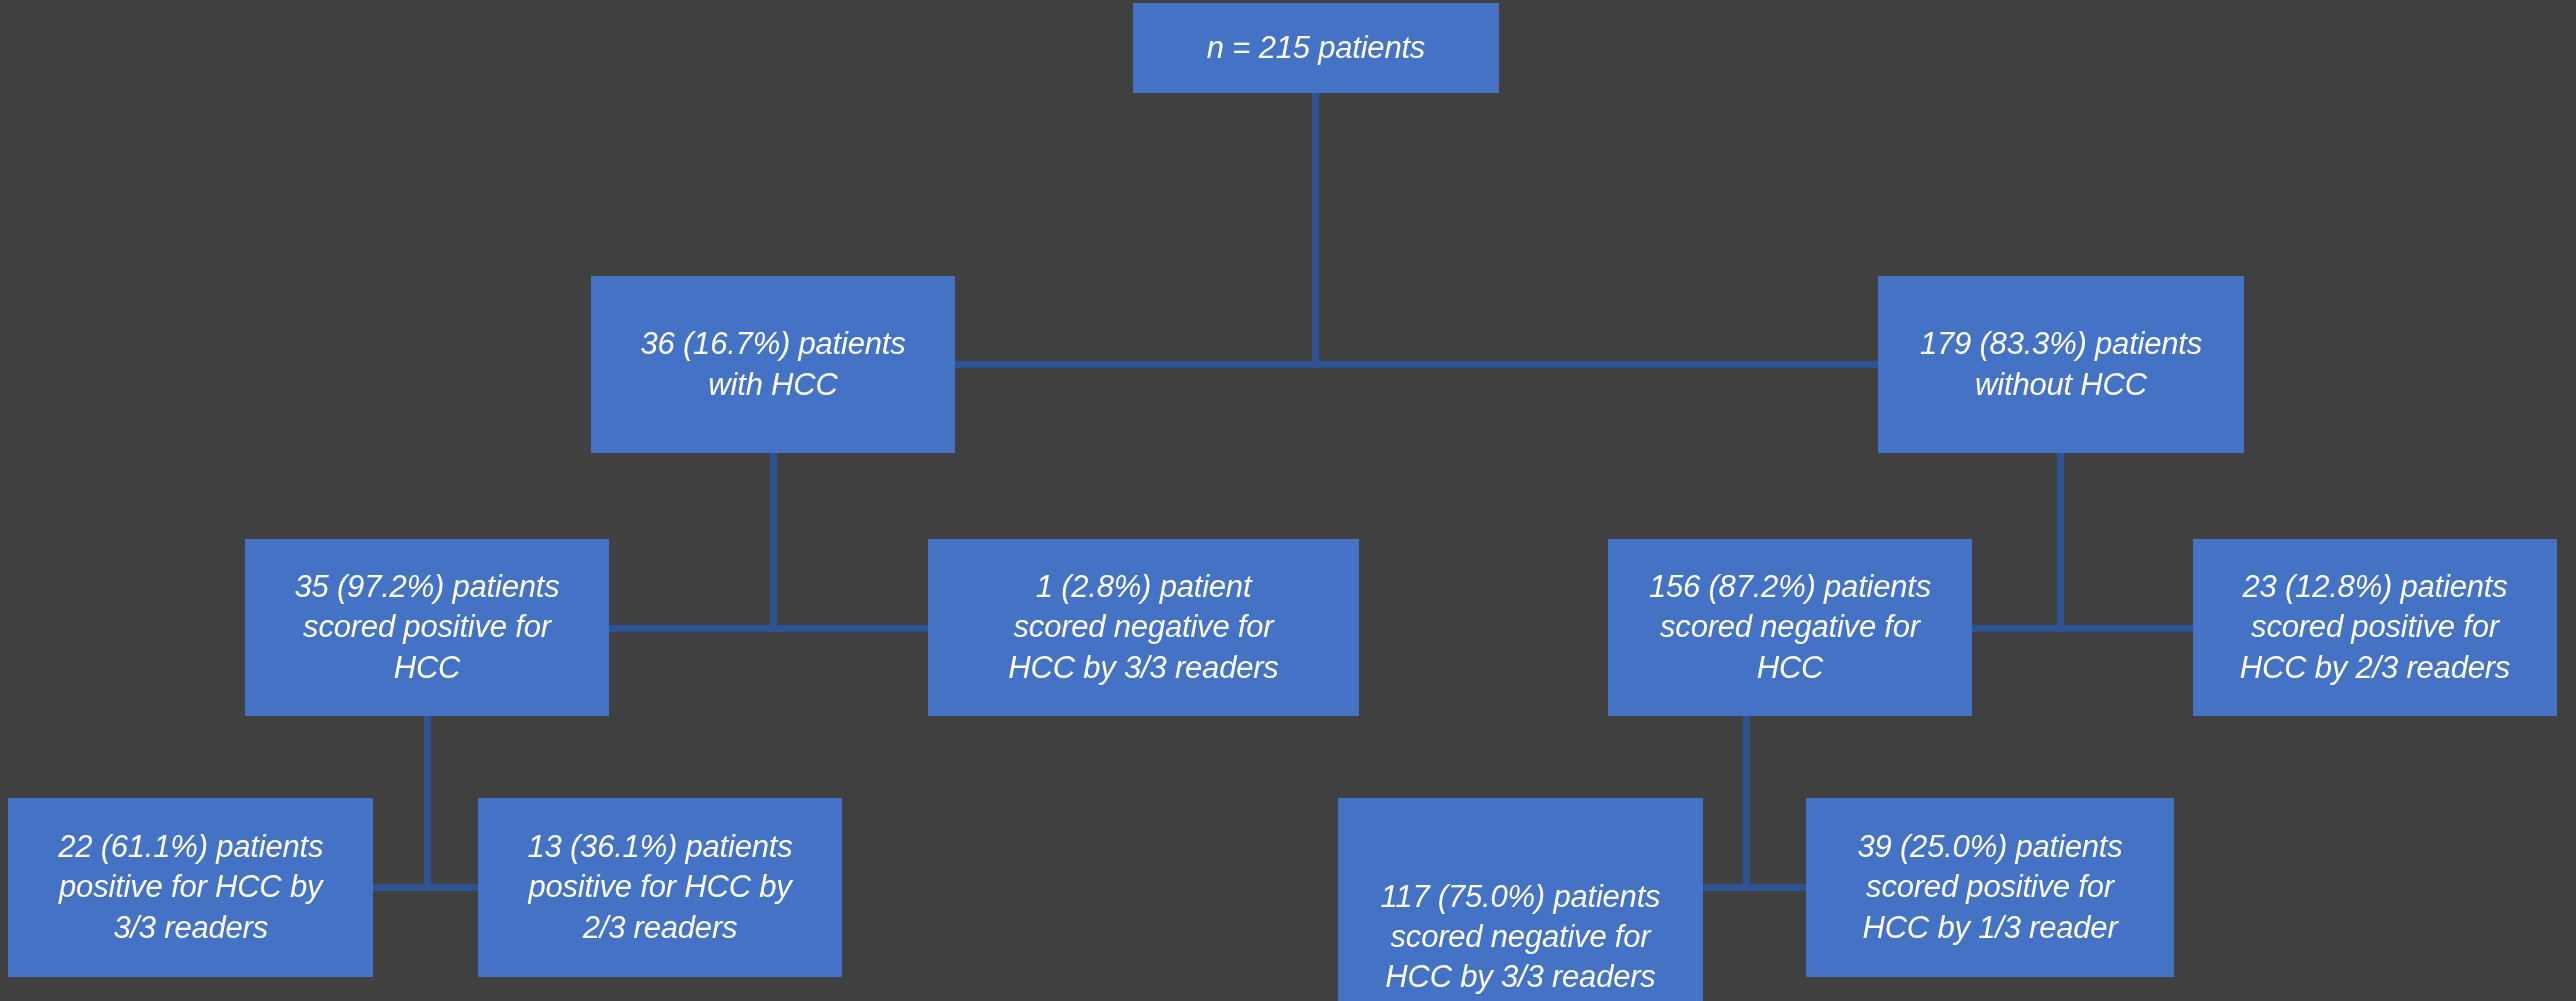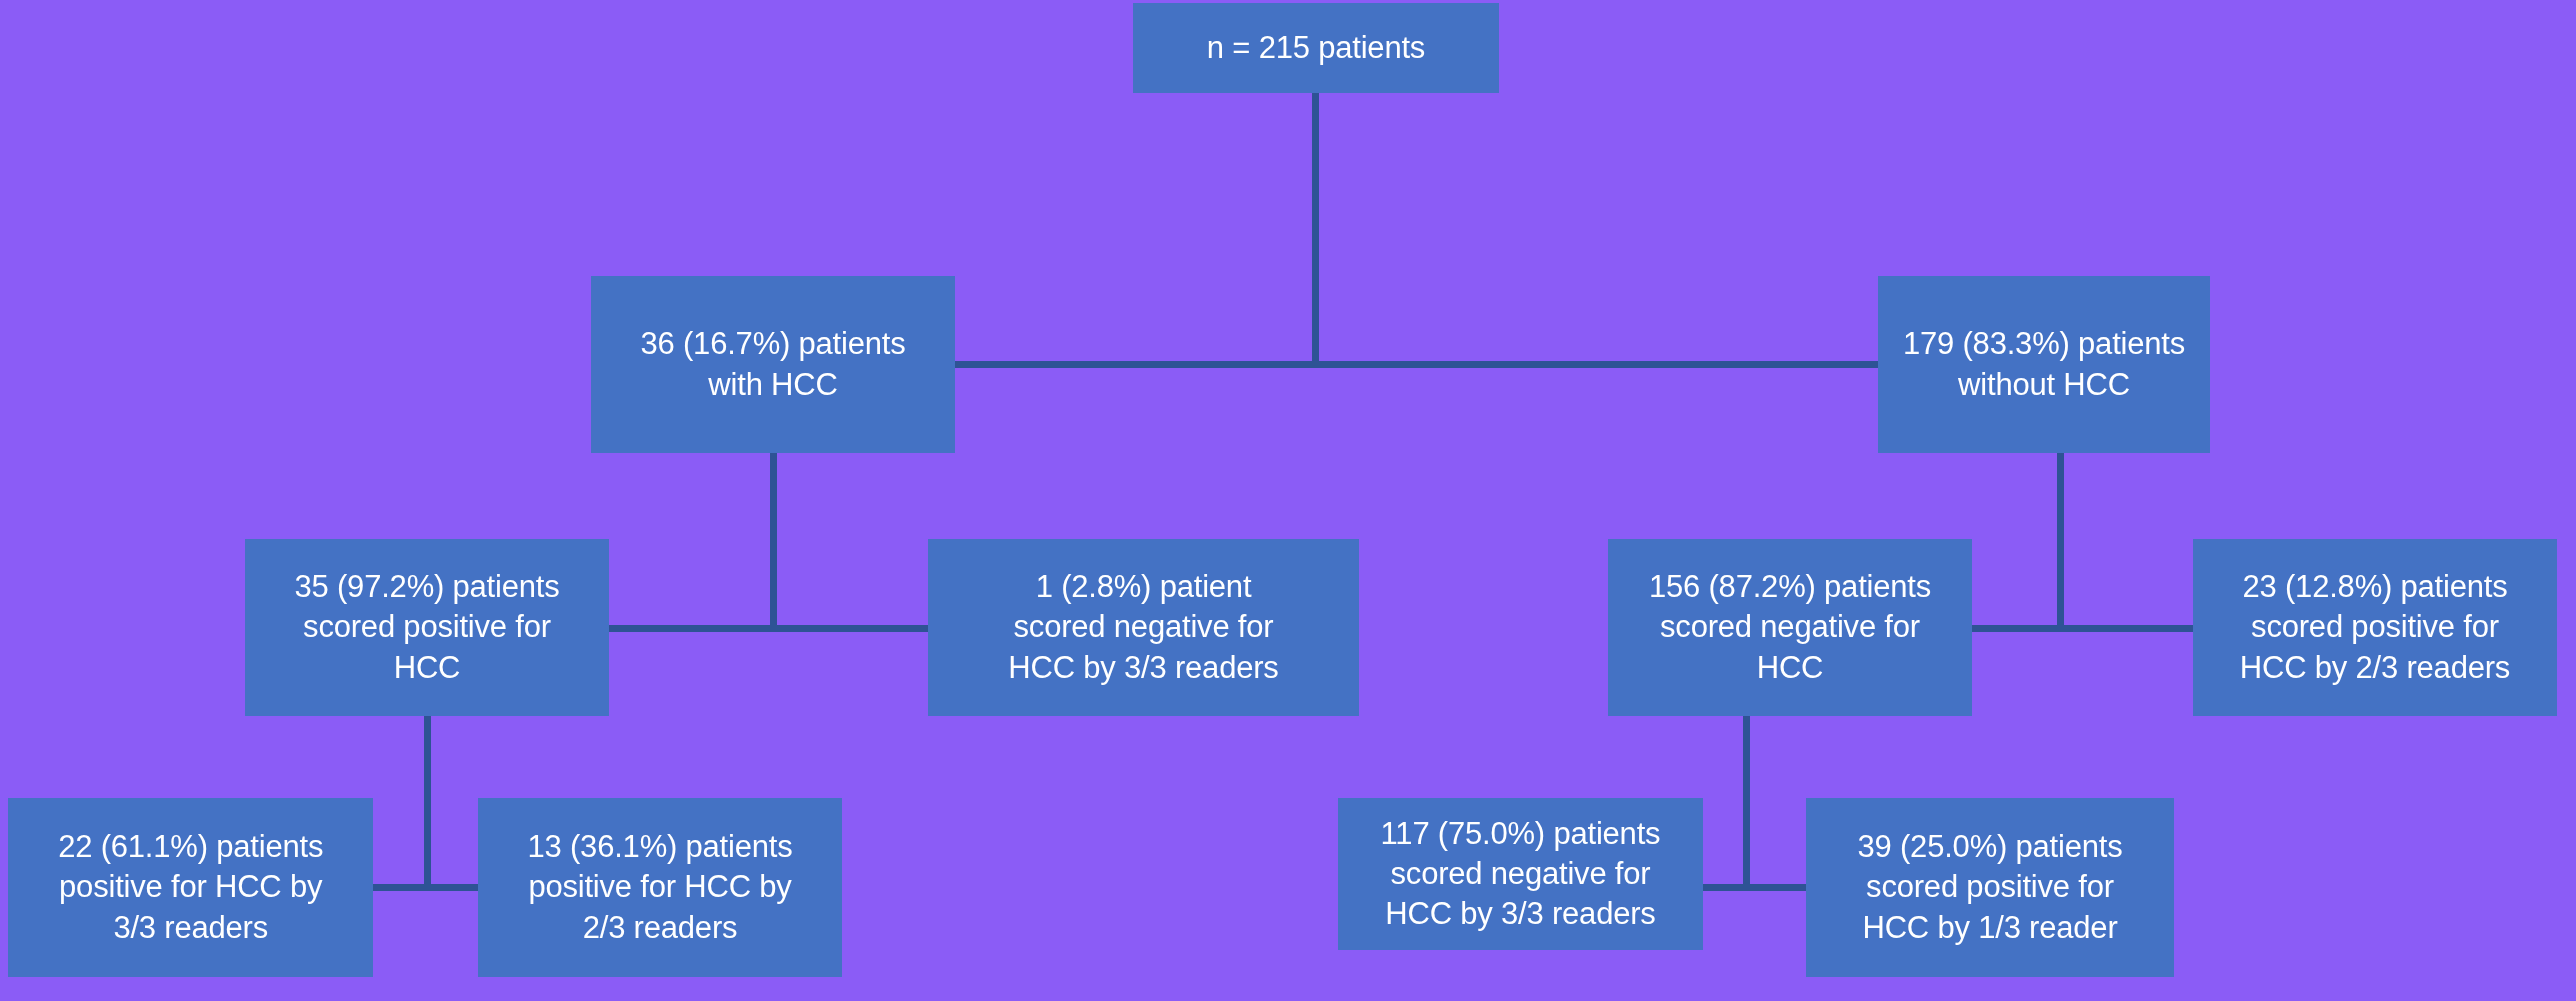--- a/index.html
+++ b/index.html
@@ -7,22 +7,23 @@
     padding: 0;
     background: #ffffff;
   }
   body {
     font-family: "Liberation Sans", sans-serif;
   }
   #flowchart {
     position: relative;
     width: 2576px;
     height: 1002px;
-    background: #8b5cf6;
+    background: #404040;
     overflow: hidden;
+    font-style: italic;
   }
   .node {
     position: absolute;
     background: #4472C4;
     color: #ffffff;
     display: flex;
     align-items: center;
     justify-content: center;
     text-align: center;
     box-sizing: border-box;
@@ -42,32 +43,32 @@
     background: #2E5395;
   }
   .conn-v { width: 7.4px; }
   .conn-h { height: 7.4px; }
 
   
   #node-root { left: 1133px; top: 3.3px; width: 366px; height: 90px; }
 
   
   #node-hcc-yes { left: 591px; top: 276px; width: 364px; height: 177px; }
-  #node-hcc-no  { left: 1878px; top: 276px; width: 332px; height: 177px; }
+  #node-hcc-no  { left: 1878px; top: 276px; width: 366px; height: 177px; }
 
   
   #node-hcc-yes-pos { left: 245px;  top: 539px; width: 364px; height: 177px; justify-content: center; }
   #node-hcc-yes-neg { left: 928px; top: 539px; width: 431px; height: 177px; }
   #node-hcc-no-neg  { left: 1564px; top: 539px; width: 364px; height: 177px; margin-left: 44px; }
   #node-hcc-no-pos  { left: 2193px; top: 539px; width: 364px; height: 177px; }
 
   
   #node-pos-33 { left: 8.2px;   top: 798px; width: 365px; height: 179px; justify-content: center; }
   #node-pos-23 { left: 478px;  top: 798px; width: 364px; height: 179px; }
-  #node-neg-33 { left: 1338px; top: 798px; width: 365px; height: 152px; }
+  #node-neg-33 { left: 1338px; top: 798px; width: 365px; height: 203px; align-items: flex-end; }
   #node-pos-13 { left: 1806px; top: 798px; width: 368px; height: 179px; }
 
   
   #conn-root-down      { left: 1312px; top: 92px; height: 273px; }
   #conn-level2-bar     { left: 952px; top: 361px; width: 929px; }
 
   
   #conn-hcc-yes-down   { left: 770px;  top: 453px; height: 176px; }
   #conn-level3-left-bar{ left: 605px;  top: 625px; width: 326px; }
 

